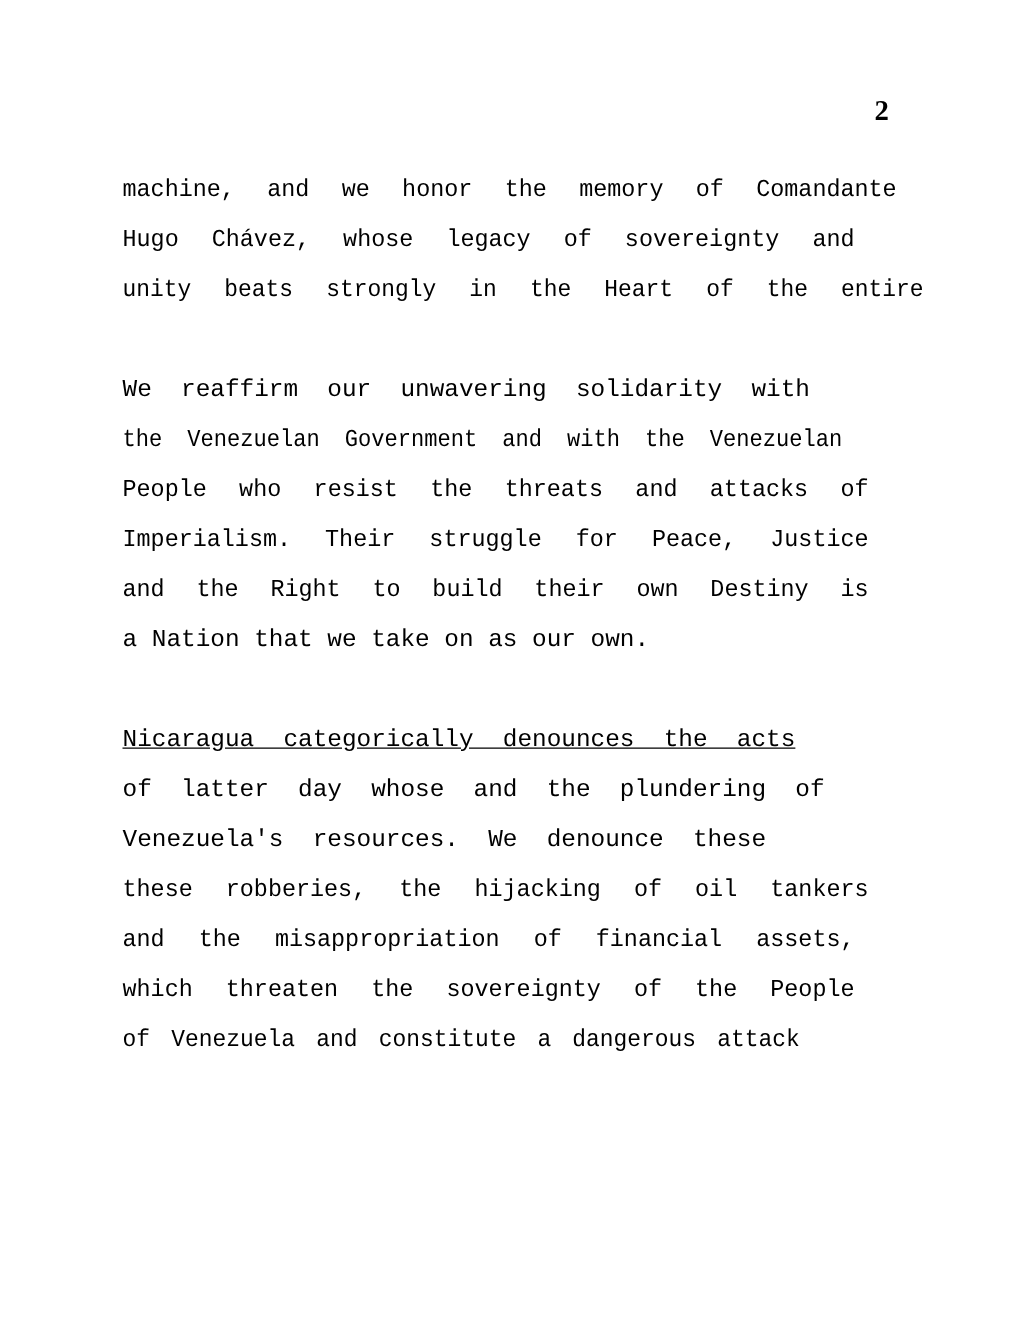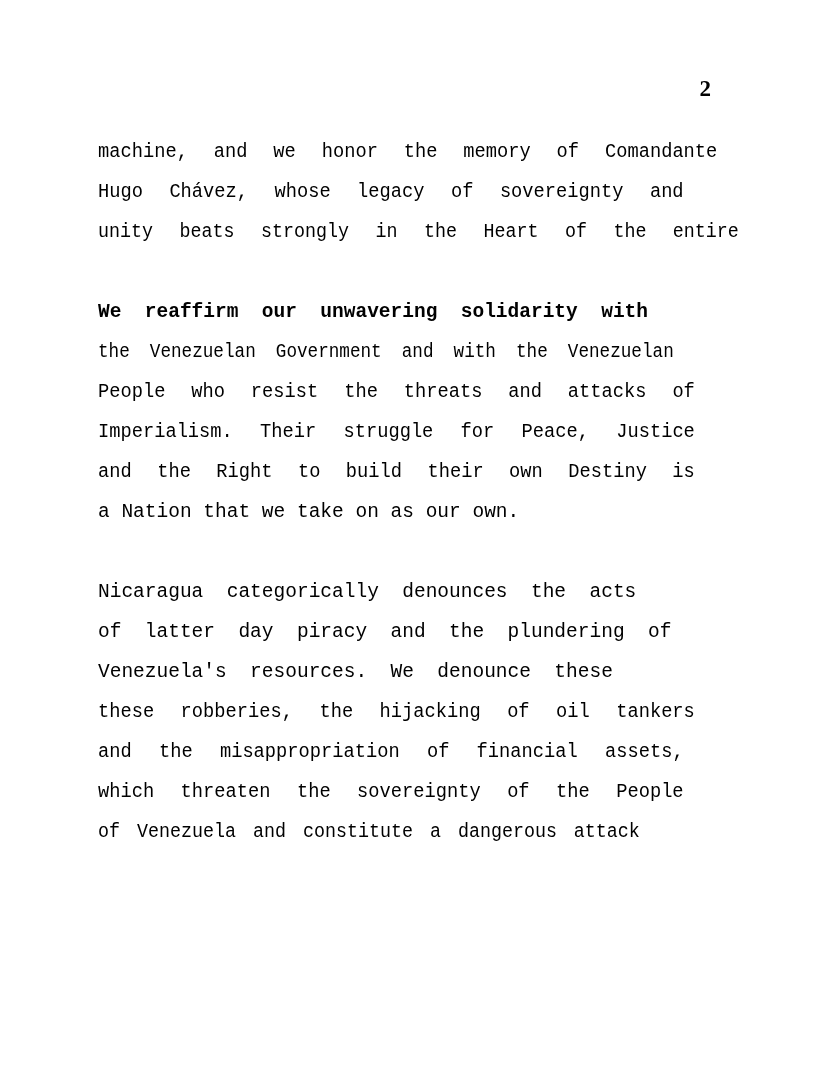--- a/index.html
+++ b/index.html
@@ -98,32 +98,32 @@
 
   <div class="body-column">
 
     <p class="paragraph">
       <span class="line j cond3" style="word-spacing: 1.78px;">machine,  and  we  honor  the  memory  of  Comandante</span>
       <span class="line j cond3" style="word-spacing: 2.076px;">Hugo  Chávez,  whose  legacy  of  sovereignty  and</span>
       <span class="line j cond2" style="word-spacing: 2.386px;">unity  beats  strongly  in  the  Heart  of  the  entire</span>
     </p>
 
     <p class="paragraph">
-      <span class="line j" style="word-spacing: 0px; font-weight: bold;">We  reaffirm  our  unwavering  solidarity  with</span>
+      <span class="line j" style="word-spacing: 0px;">We  reaffirm  our  unwavering  solidarity  with</span>
       <span class="line j cond" style="word-spacing: 10.462px;">the Venezuelan Government and with the Venezuelan</span>
       <span class="line j cond3" style="word-spacing: 1.78px;">People  who  resist  the  threats  and  attacks  of</span>
       <span class="line j cond3" style="word-spacing: 2.492px;">Imperialism.  Their  struggle  for  Peace,  Justice</span>
       <span class="line j cond3" style="word-spacing: 1.557px;">and  the  Right  to  build  their  own  Destiny  is</span>
       <span class="line">a Nation that we take on as our own.</span>
     </p>
 
 
     <p class="paragraph">
-      <span class="line j" style="word-spacing: 0px;">Nicaragua  categorically  denounces  the  acts</span>
-      <span class="line j" style="word-spacing: 0px;">of  latter  day  piracy  and  the  plundering  of</span>
+      <span class="line j" style="word-spacing: 0px; text-decoration: underline;">Nicaragua  categorically  denounces  the  acts</span>
+      <span class="line j" style="word-spacing: 0px;">of  latter  day  whose  and  the  plundering  of</span>
       <span class="line j" style="word-spacing: 0px;">Venezuela's  resources.  We  denounce  these</span>
       <span class="line j cond3" style="word-spacing: 2.076px;">these  robberies,  the  hijacking  of  oil  tankers</span>
       <span class="line j cond3" style="word-spacing: 2.492px;">and  the  misappropriation  of  financial  assets,</span>
       <span class="line j cond3" style="word-spacing: 2.076px;">which  threaten  the  sovereignty  of  the  People</span>
       <span class="line j cond2" style="word-spacing: 6.362px;">of Venezuela and constitute a dangerous attack</span>
     </p>
 
   </div>
 </div>
 

